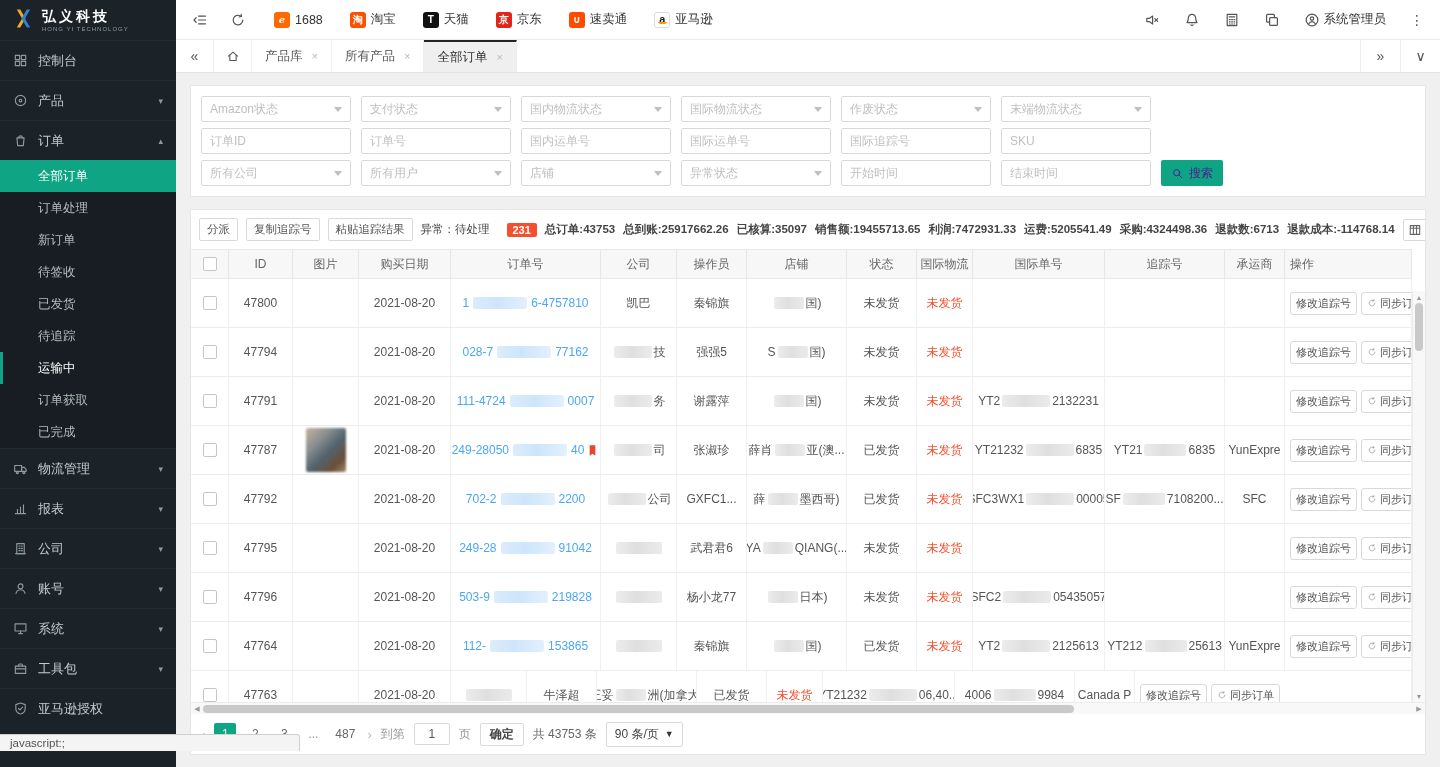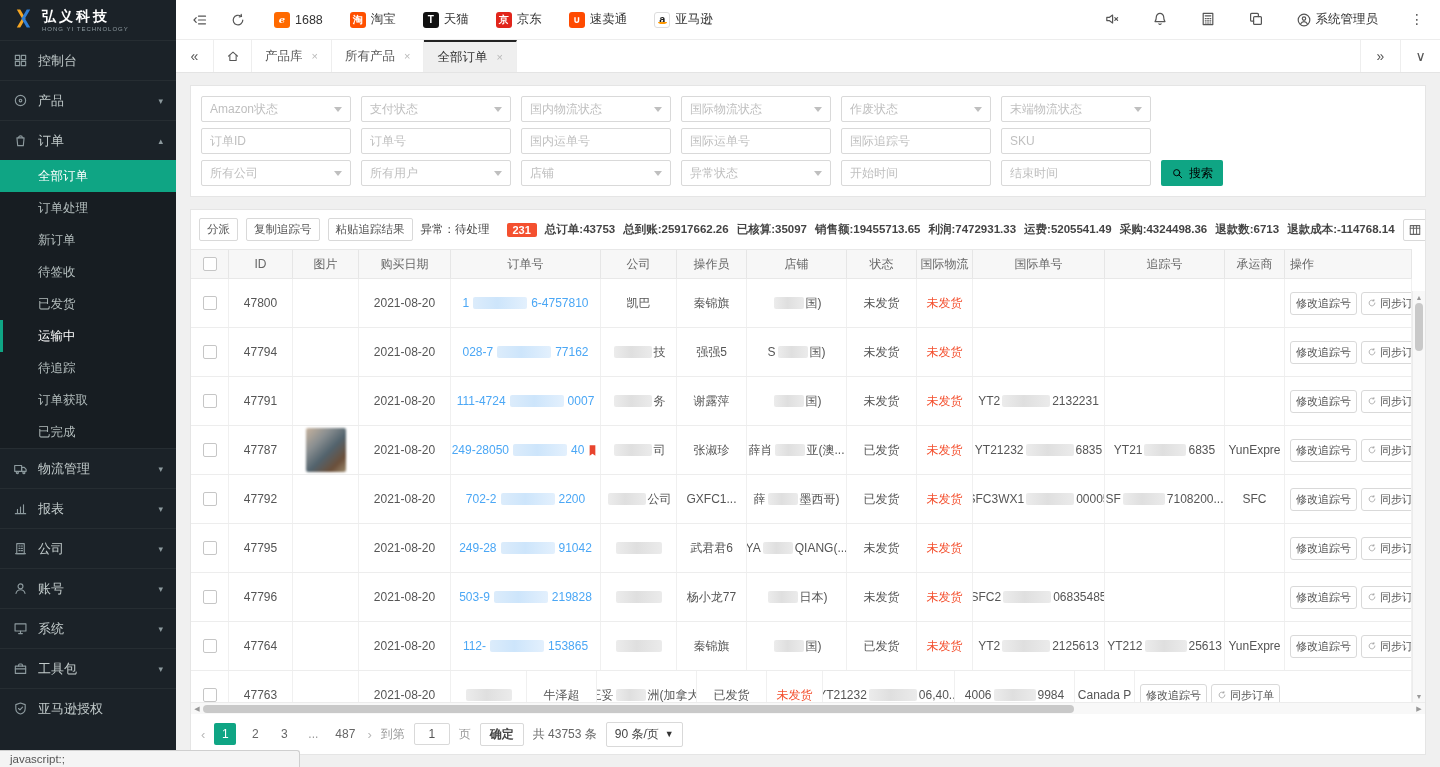--- a/index.html
+++ b/index.html
@@ -23,21 +23,21 @@
 
   
   .main { flex:1; min-width:0; display:flex; flex-direction:column; background:#f0f0f0; }
   .navbar { height:40px; background:#fff; border-bottom:1px solid #ededed; display:flex; align-items:center; padding:0 16px; gap:22px; flex:none; }
   .nav-ic { color:#555; display:flex; align-items:center; cursor:pointer; }
   .mkts { display:flex; gap:27px; margin-left:6px; }
   .mkt { display:flex; align-items:center; gap:5px; cursor:pointer; }
   .mkt-ic { width:16px; height:16px; border-radius:3px; display:flex; align-items:center; justify-content:center; color:#fff; font-size:10px; font-weight:bold; }
   .mkt-label { font-size:12.5px; color:#333; }
   .amz-smile { width:9px; height:4px; border-bottom:2px solid #f90; border-radius:50%; margin-top:-4px; }
-  .nav-right { margin-left:auto; display:flex; align-items:flex-start; gap:32px; }
+  .nav-right { margin-left:auto; display:flex; align-items:center; gap:24px; }
   .nav-user { display:flex; align-items:center; gap:4px; font-size:12.5px; color:#333; cursor:pointer; }
   .kebab { font-size:14px; color:#555; cursor:pointer; }
 
   .tabbar { height:33px; background:#fff; border-bottom:1px solid #e4e4e4; display:flex; align-items:stretch; flex:none; }
   .tb-btn { width:38px; display:flex; align-items:center; justify-content:center; border-right:1px solid #eee; color:#555; font-size:14px; cursor:pointer; }
   .tab { padding:0 13px; display:flex; align-items:center; gap:9px; border-right:1px solid #eee; font-size:12.5px; color:#555; background:#fff; cursor:pointer; }
   .tab .x { color:#b9b9b9; font-size:11px; }
   .tab.active { background:#efefef; border-top:2px solid #232323; color:#333; }
   .tb-right { margin-left:auto; display:flex; }
   .tb-right .tb-btn { border-right:none; border-left:1px solid #eee; width:40px; }
@@ -46,21 +46,21 @@
   .card { background:#fff; border:1px solid #e5e5e5; }
 
   
   .filter-card { padding:10px; flex:none; }
   .f-row { display:flex; gap:10px; }
   .f-row + .f-row { margin-top:6px; }
   .f-ctrl { width:150px; height:26px; border:1px solid #d9d9d9; border-radius:2px; background:#fff; display:flex; align-items:center; padding:0 8px; font-size:12px; color:#bfbfbf; cursor:pointer; }
   .f-ctrl .caret { margin-left:auto; width:0; height:0; border-left:4px solid transparent; border-right:4px solid transparent; border-top:5px solid #bfbfbf; }
   input.f-ctrl { cursor:text; color:#555; }
   input.f-ctrl::placeholder { color:#bfbfbf; }
-  .search-btn { height:26px; padding:0 10px; background:#0fa584; color:#000000; border:none; border-radius:2px; font-size:12px; display:flex; align-items:center; gap:5px; cursor:pointer; }
+  .search-btn { height:26px; padding:0 10px; background:#0fa584; color:#4c1d95; border:none; border-radius:2px; font-size:12px; display:flex; align-items:center; gap:5px; cursor:pointer; }
 
   
   .table-card { flex:1; display:flex; flex-direction:column; overflow:hidden; position:relative; }
   .statsbar { display:flex; align-items:center; gap:8px; padding:8px 8px; font-size:11.5px; color:#555; flex:none; white-space:nowrap; }
   .stat-btn { border:1px solid #d9d9d9; border-radius:2px; padding:3px 7px; font-size:11.5px; color:#555; background:#fff; cursor:pointer; flex:none; }
   .exc { display:flex; align-items:center; gap:17px; color:#444; }
   .badge { background:#f4502f; color:#fff; border-radius:2px; padding:1px 6px; font-size:11px; font-weight:bold; }
   .metric { color:#444; font-weight:600; }
   .tools { margin-left:auto; display:flex; gap:5px; }
   .tool { width:25px; height:22px; border:1px solid #d9d9d9; border-radius:2px; display:flex; align-items:center; justify-content:center; color:#666; background:#fff; cursor:pointer; }
@@ -93,21 +93,21 @@
 
   .pagination { height:40px; display:flex; align-items:center; gap:9px; padding:0 10px; font-size:12px; color:#666; flex:none; background:#fff; }
   .pg-arrow { color:#b9b9b9; font-size:13px; cursor:pointer; }
   .pg { min-width:20px; height:22px; display:flex; align-items:center; justify-content:center; cursor:pointer; border-radius:2px; padding:0 3px; }
   .pg.active { background:#0fa584; color:#fff; width:22px; }
   .pg-muted { color:#999; }
   .pg-input { width:36px; height:22px; border:1px solid #d9d9d9; border-radius:2px; text-align:center; font-size:12px; color:#555; }
   .pg-btn { border:1px solid #d9d9d9; border-radius:2px; background:#fff; padding:2px 9px; font-size:12px; color:#444; font-weight:bold; cursor:pointer; }
   .pg-select { border:1px solid #d9d9d9; border-radius:2px; padding:3px 8px; display:flex; align-items:center; gap:6px; font-size:12px; color:#444; cursor:pointer; }
 
-  .status-bubble { position:absolute; left:0; bottom:0; width:300px; background:#f4f4f4; border:1px solid #cfcfcf; border-left:none; border-bottom:none; border-top-right-radius:3px; padding:2px 10px; font-size:11.5px; color:#555; }
+  .status-bubble { position:absolute; left:0; bottom:16px; width:300px; background:#f4f4f4; border:1px solid #cfcfcf; border-left:none; border-bottom:none; border-top-right-radius:3px; padding:2px 10px; font-size:11.5px; color:#555; }
 </style>
 </head>
 <body>
 
 <div class="app">
 
   <aside class="sidebar">
     <div class="logo">
       <span>
         <svg viewBox="0 0 24 24" width="23" height="23">
@@ -166,25 +166,25 @@
         </div>
         <div class="sb-sub">
           <span>新订单</span>
         </div>
         <div class="sb-sub">
           <span>待签收</span>
         </div>
         <div class="sb-sub">
           <span>已发货</span>
         </div>
+        <div class="sb-sub">
+          <span>待追踪</span>
+        </div>
         <div class="sb-sub marked">
           <span>运输中</span>
-        </div>
-        <div class="sb-sub">
-          <span>待追踪</span>
         </div>
         <div class="sb-sub">
           <span>订单获取</span>
         </div>
         <div class="sb-sub">
           <span>已完成</span>
         </div>
         <div class="sb-main">
           <span class="sb-ic" style="display: flex;">
             <svg viewBox="0 0 16 16" width="15" height="15">
@@ -842,21 +842,21 @@
               <div class="c c-op">杨小龙77</div>
               <div class="c c-shop">
                 <span class="bl" style="width: 30px;"></span>
                 <span>日本)</span>
               </div>
               <div class="c c-st">未发货</div>
               <div class="c c-ist red">未发货</div>
               <div class="c c-ino">
                 <span>SFC2</span>
                 <span class="bl" style="width: 48px;"></span>
-                <span>06835485</span>
+                <span>05435057</span>
               </div>
               <div class="c c-tno"></div>
               <div class="c c-car"></div>
               <div class="c c-ops">
                 <button class="row-btn">修改追踪号</button>
                 <button class="row-btn">
                   <span class="s-ic" style="display: flex;">
                     <svg viewBox="0 0 16 16" width="10" height="10">
                       <g fill="none" stroke="currentColor" stroke-width="1.2" stroke-linecap="round" stroke-linejoin="round">
                         <path d="M12.6 8A4.6 4.6 0 1 1 10.9 4.4"></path>

